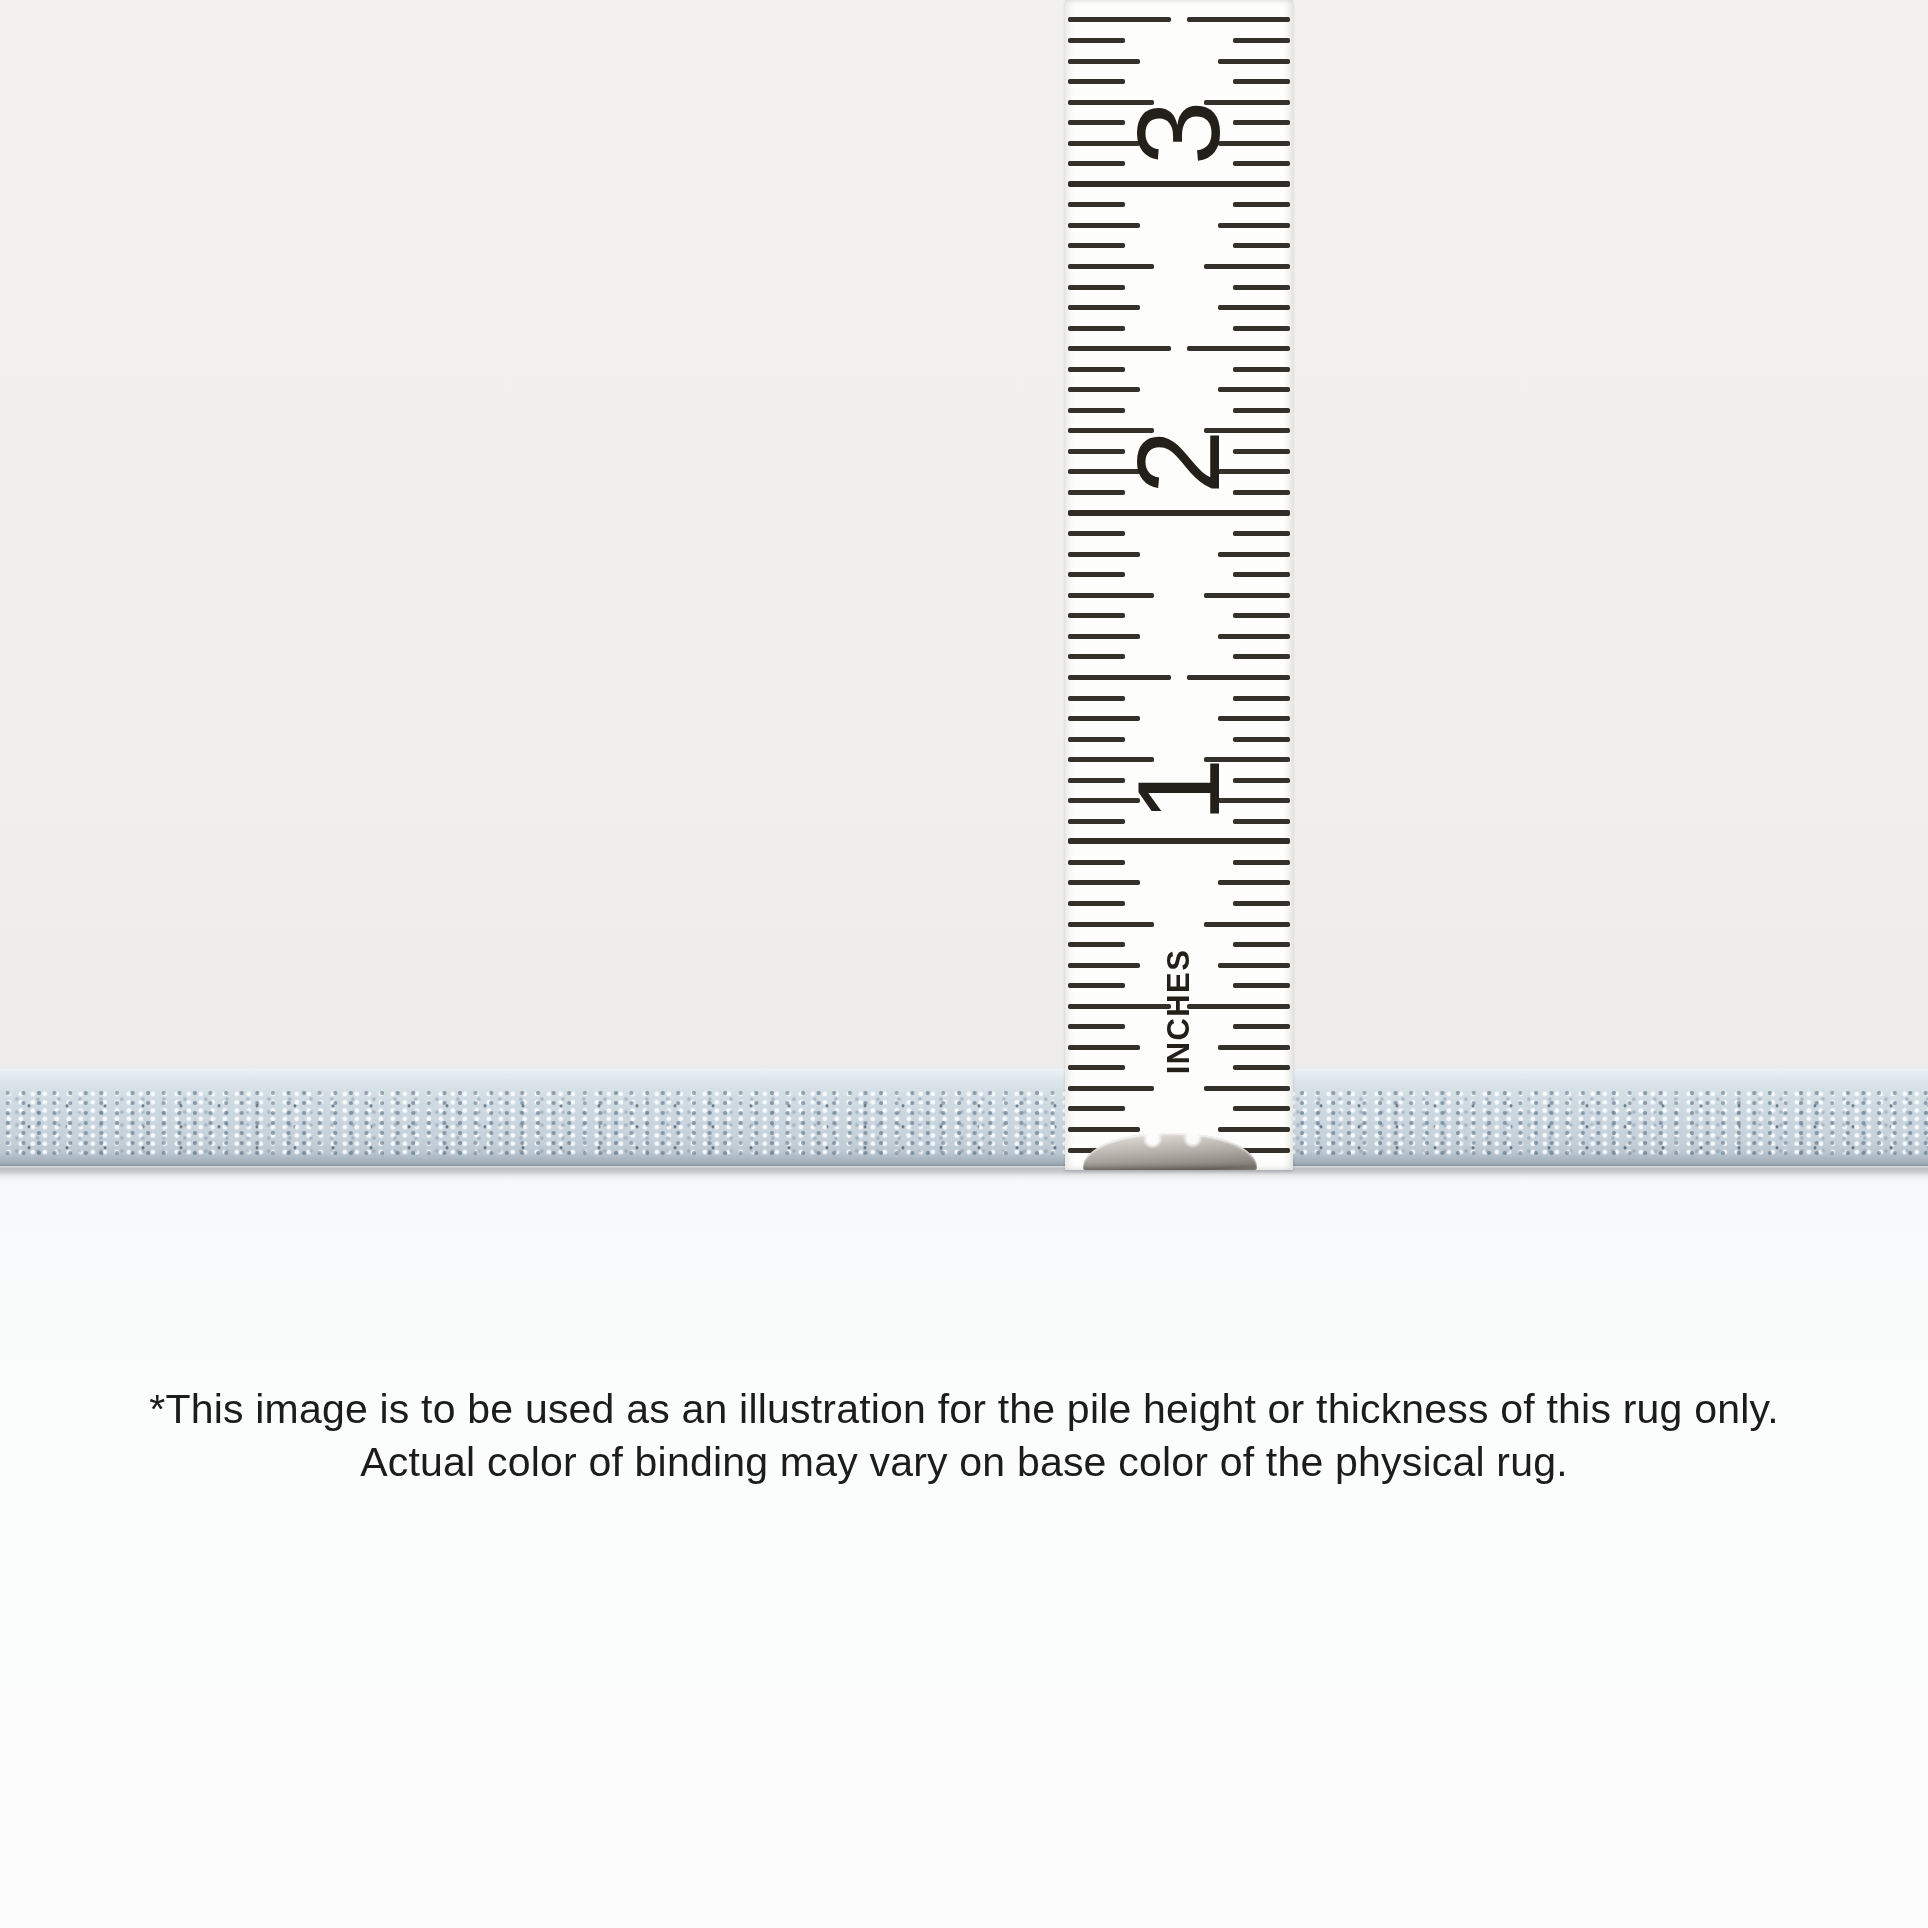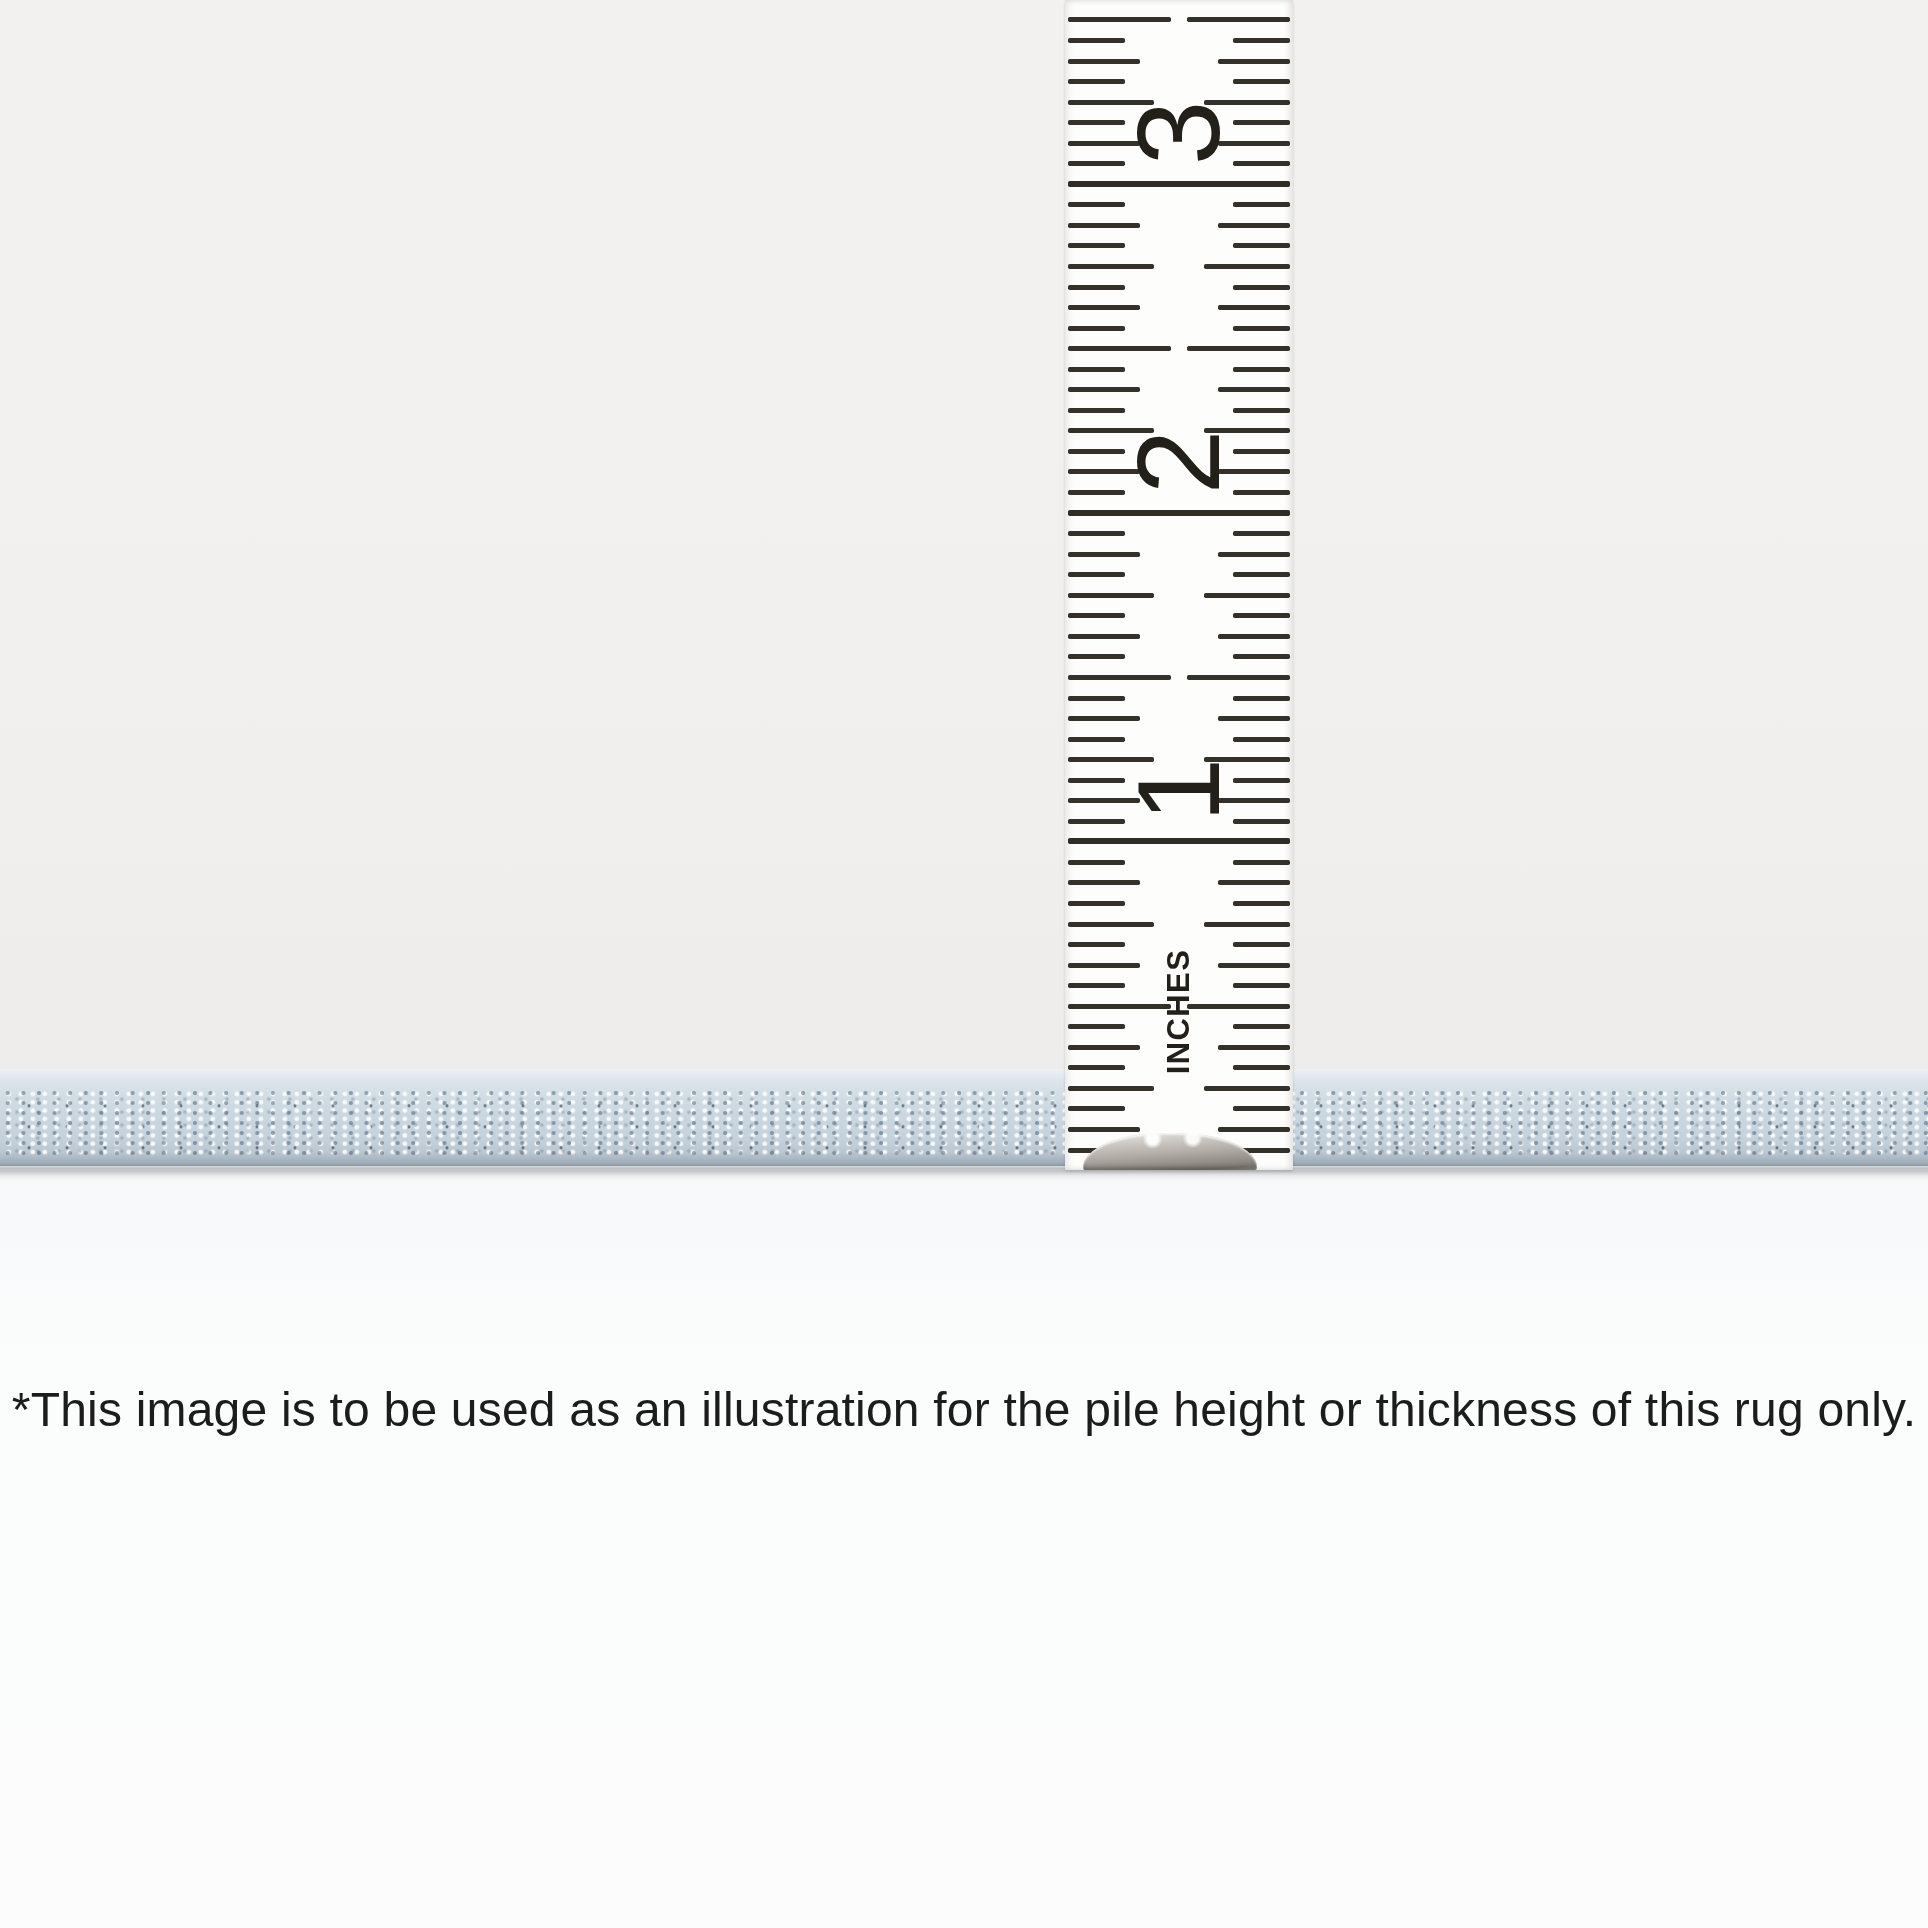--- a/index.html
+++ b/index.html
@@ -70,21 +70,21 @@
     background-image:
       radial-gradient(circle at 40% 16%, rgba(255,255,255,0.95) 5.5px, rgba(255,255,255,0) 10px),
       radial-gradient(circle at 63% 14%, rgba(255,255,255,0.90) 5.5px, rgba(255,255,255,0) 10px),
       linear-gradient(176deg,#eceae6 0%,#cdc9c2 28%,var(--metal,#b3afa8) 52%,#949089 76%,#7e7a72 91%,#a39e96 100%);
     box-shadow:inset 0 1.8px 1.8px rgba(255,255,255,0.75), inset 0 -2.8px 4.6px rgba(0,0,0,0.28);
   }
   
   .caption{
     position:absolute;left:0;top:1383px;width:1928px;
     text-align:center;color:var(--caption,#1d1c1c);
-    font-size:48px;line-height:53px;font-weight:500;letter-spacing:0.2px;
+    font-size:41px;line-height:53px;font-weight:500;letter-spacing:0.2px;
   }
 </style>
 </head>
 <body>
 
 <div class="scene">
   <div class="wall"></div>
   <div class="floor"></div>
 
   <div class="rug">
@@ -214,15 +214,16 @@
         <div class="tick tick-right" style="top: 17.4px; width: 103px;"></div>
       </div>
     <div class="inches-label-wrap">
       <span class="inches-label">INCHES</span>
     </div>
     <div class="metal-tip"></div>
   </div>
 
   <div class="caption">
     <div class="caption-line">*This image is to be used as an illustration for the pile height or thickness of this rug only.</div>
+    <div class="caption-line">Actual color of binding may vary on base color of the physical rug.</div>
   </div>
 </div>
 
 
 </body></html>

